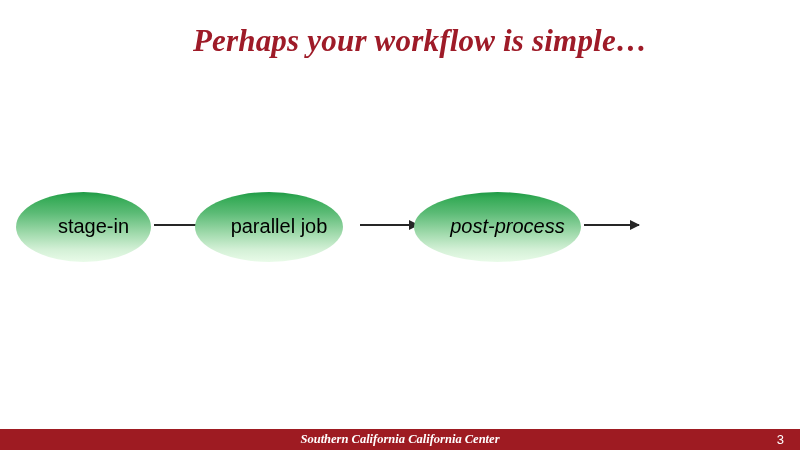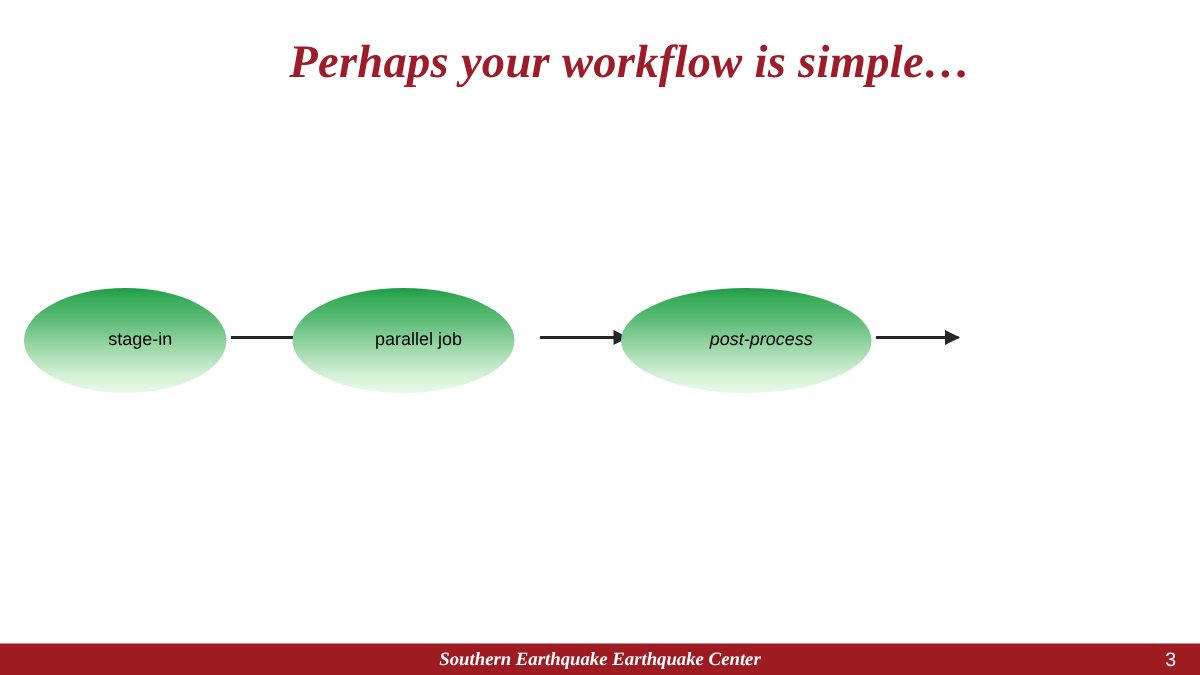--- a/index.html
+++ b/index.html
@@ -56,21 +56,21 @@
                 #9ed9aa 58%,
                 #d3f0d6 82%,
                 #e9fbe9 100%);
     display: flex;
     align-items: center;
     justify-content: center;
     box-sizing: border-box;
   }
   .node-label {
     font-family: "Liberation Sans", sans-serif;
-    font-size: 12px;
+    font-size: 20px;
     line-height: 18.5px;
     color: #000000;
     white-space: nowrap;
     position: relative;
     top: -1px;
     margin-left: 20px;
   }
 
   .connector {
     position: absolute;
@@ -154,17 +154,17 @@
     </div>
 
     <div class="connector" style="left:584px; width:55px;">
       <span class="arrowhead"></span>
     </div>
 
 
   </div>
 
   <div id="footer">
-    <div id="footer-text">Southern Earthquake Earthquake Center</div>
+    <div id="footer-text">Southern California California Center</div>
     <div id="page-number">3</div>
   </div>
 
 </div>
 
 </body></html>

